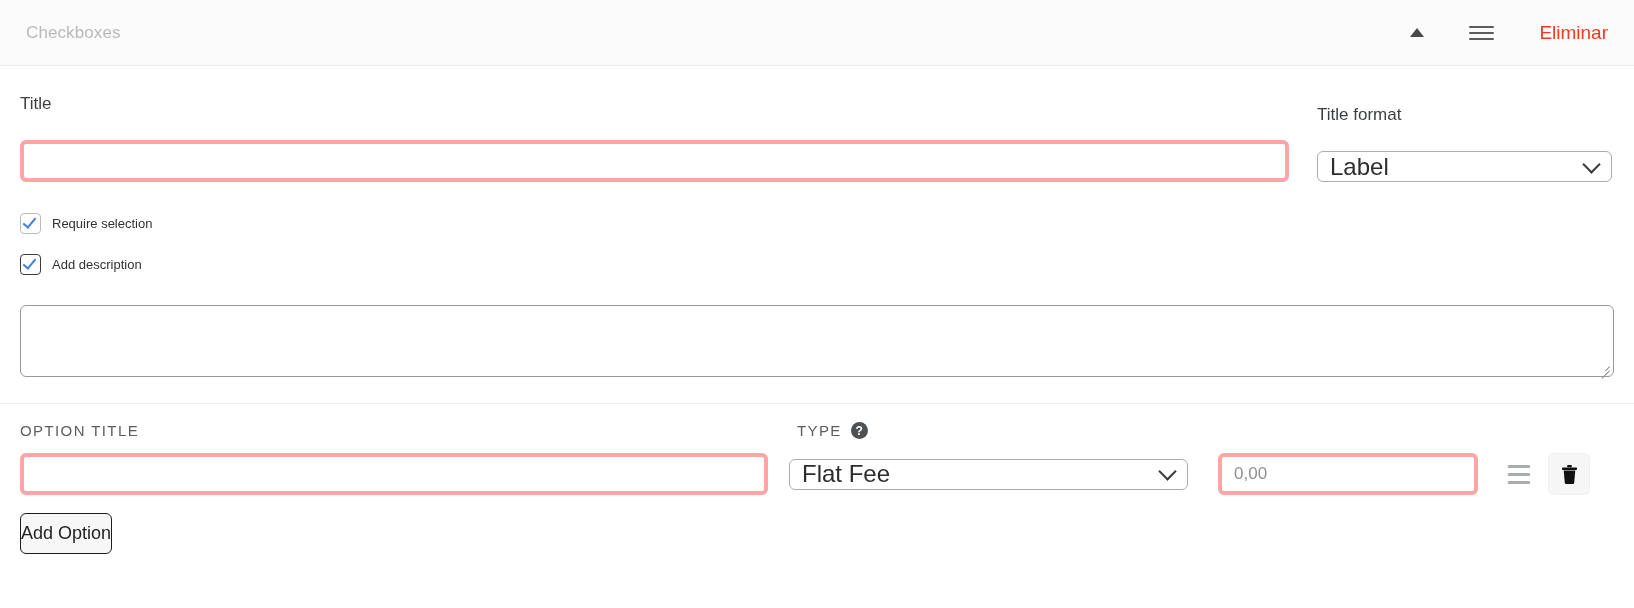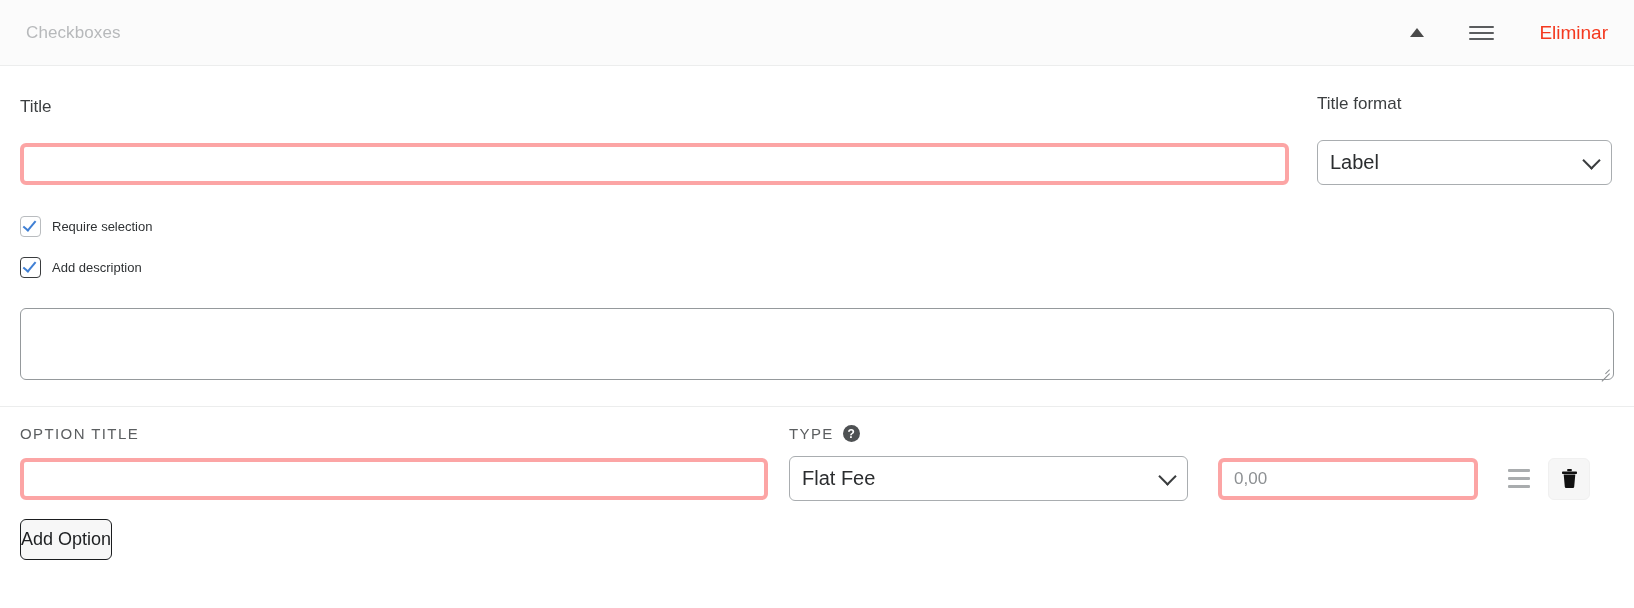--- a/index.html
+++ b/index.html
@@ -106,25 +106,25 @@
     font-size: 17px;
     color: #222;
     padding: 0 12px;
     outline: none;
   }
   .txt-input::placeholder { color: #8d9093; }
 
   .select-wrap { position: relative; width: 100%; }
   .select-box {
     width: 100%;
-    height: 45px;
+    height: 31px;
     border: 1px solid #a9adb0;
     border-radius: 6px;
     background: #fff;
-    font-size: 20px;
+    font-size: 24px;
     color: #2b2d2f;
     padding: 0 40px 0 12px;
     display: flex;
     align-items: center;
     cursor: pointer;
     user-select: none;
   }
   .chev {
     position: absolute;
     right: 14px;
@@ -202,20 +202,21 @@
   .section-divider {
     margin-top: 26px;
     border-top: 1px solid #eceded;
   }
 
   
   .opt-head {
     display: flex;
     align-items: flex-start;
     padding: 18px 0 0 20px;
+    gap: 8px;
   }
   .col-opt-title  { flex: 0 0 748px; }
   .col-type       { flex: 0 0 420px; padding-left: 21px; }
   .col-price      { flex: 0 0 290px; padding-left: 30px; }
   .col-actions    { flex: 1 1 auto; }
 
   .th {
     font-size: 15px;
     letter-spacing: 1.4px;
     color: #5b5e60;

